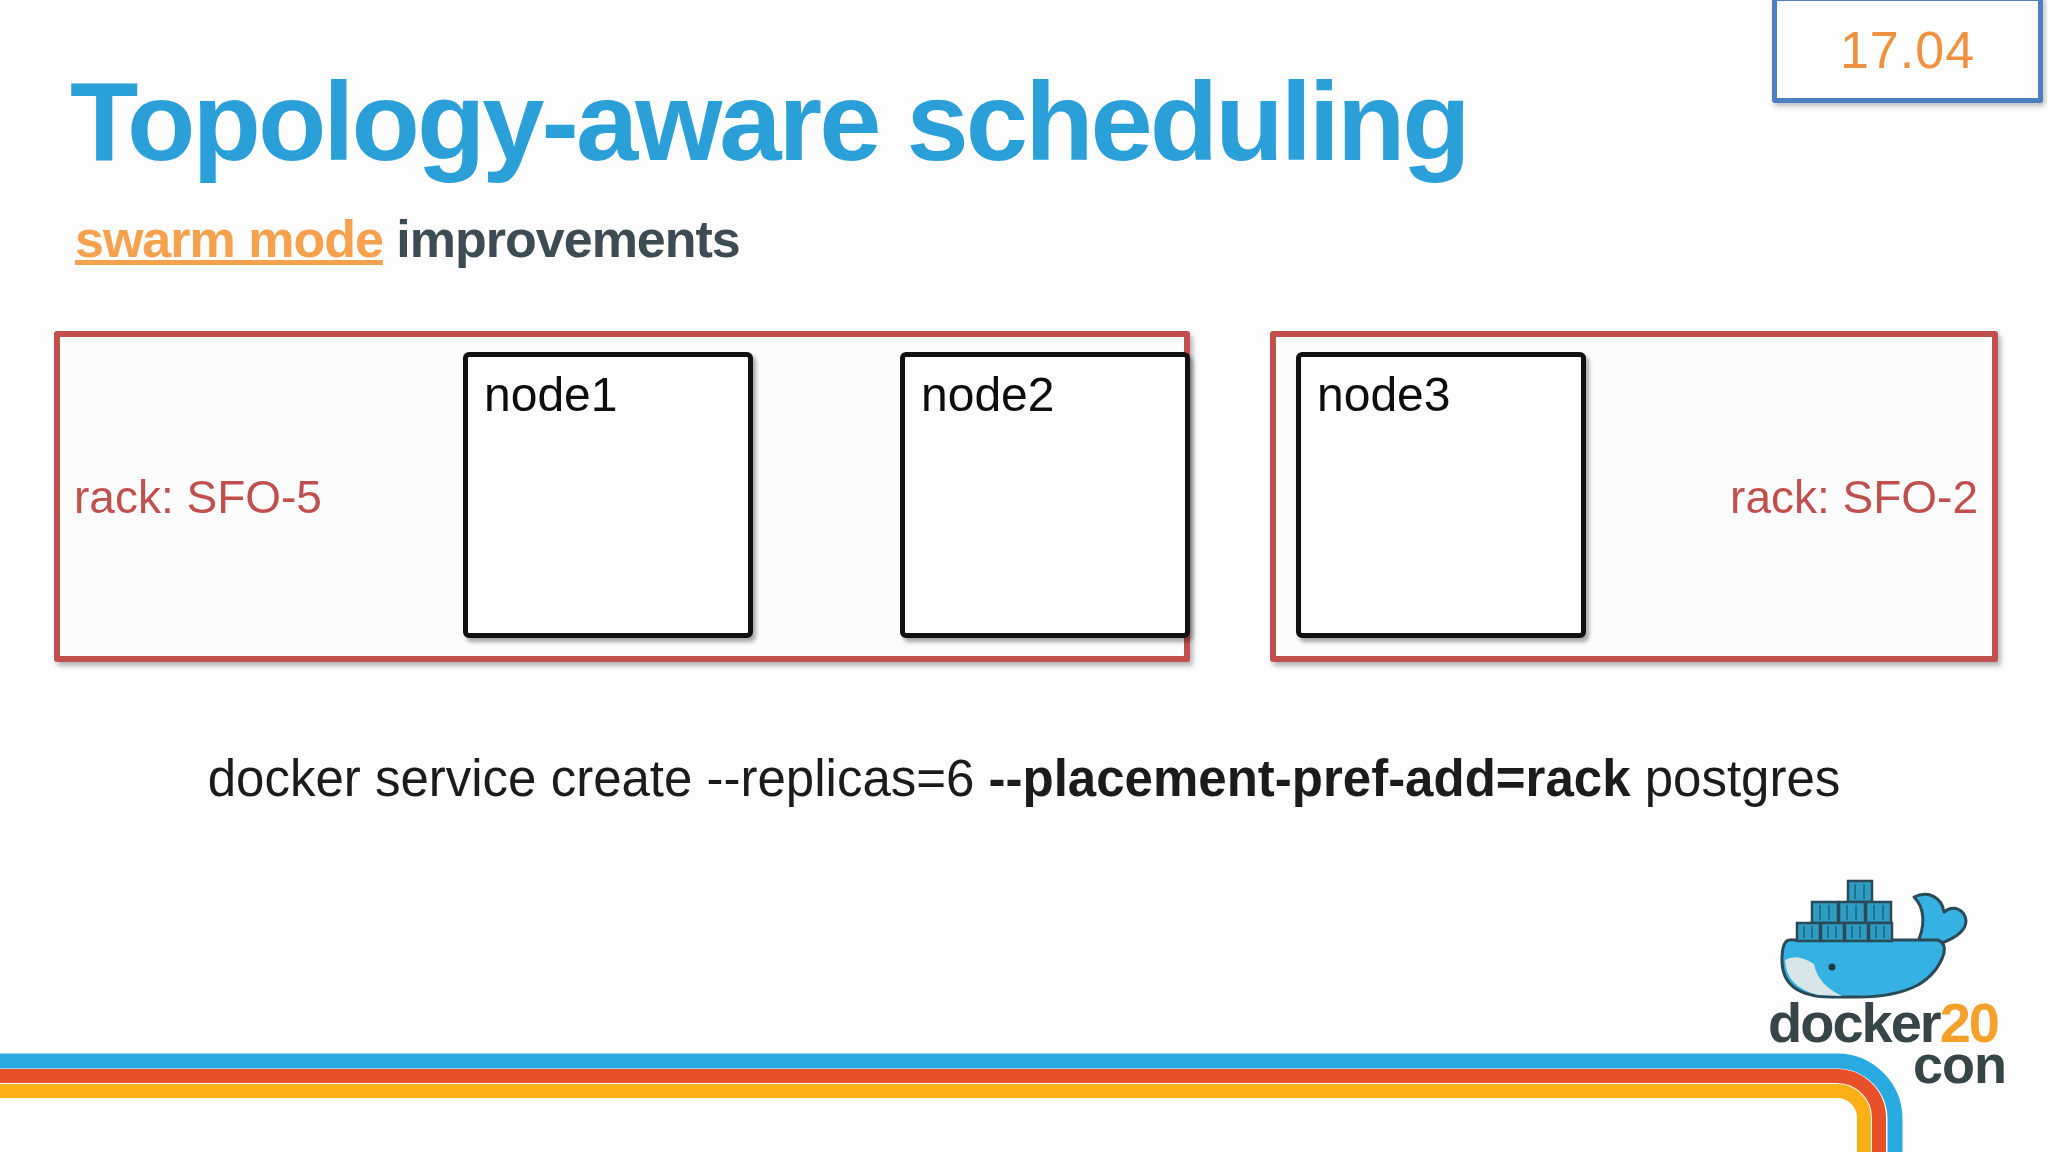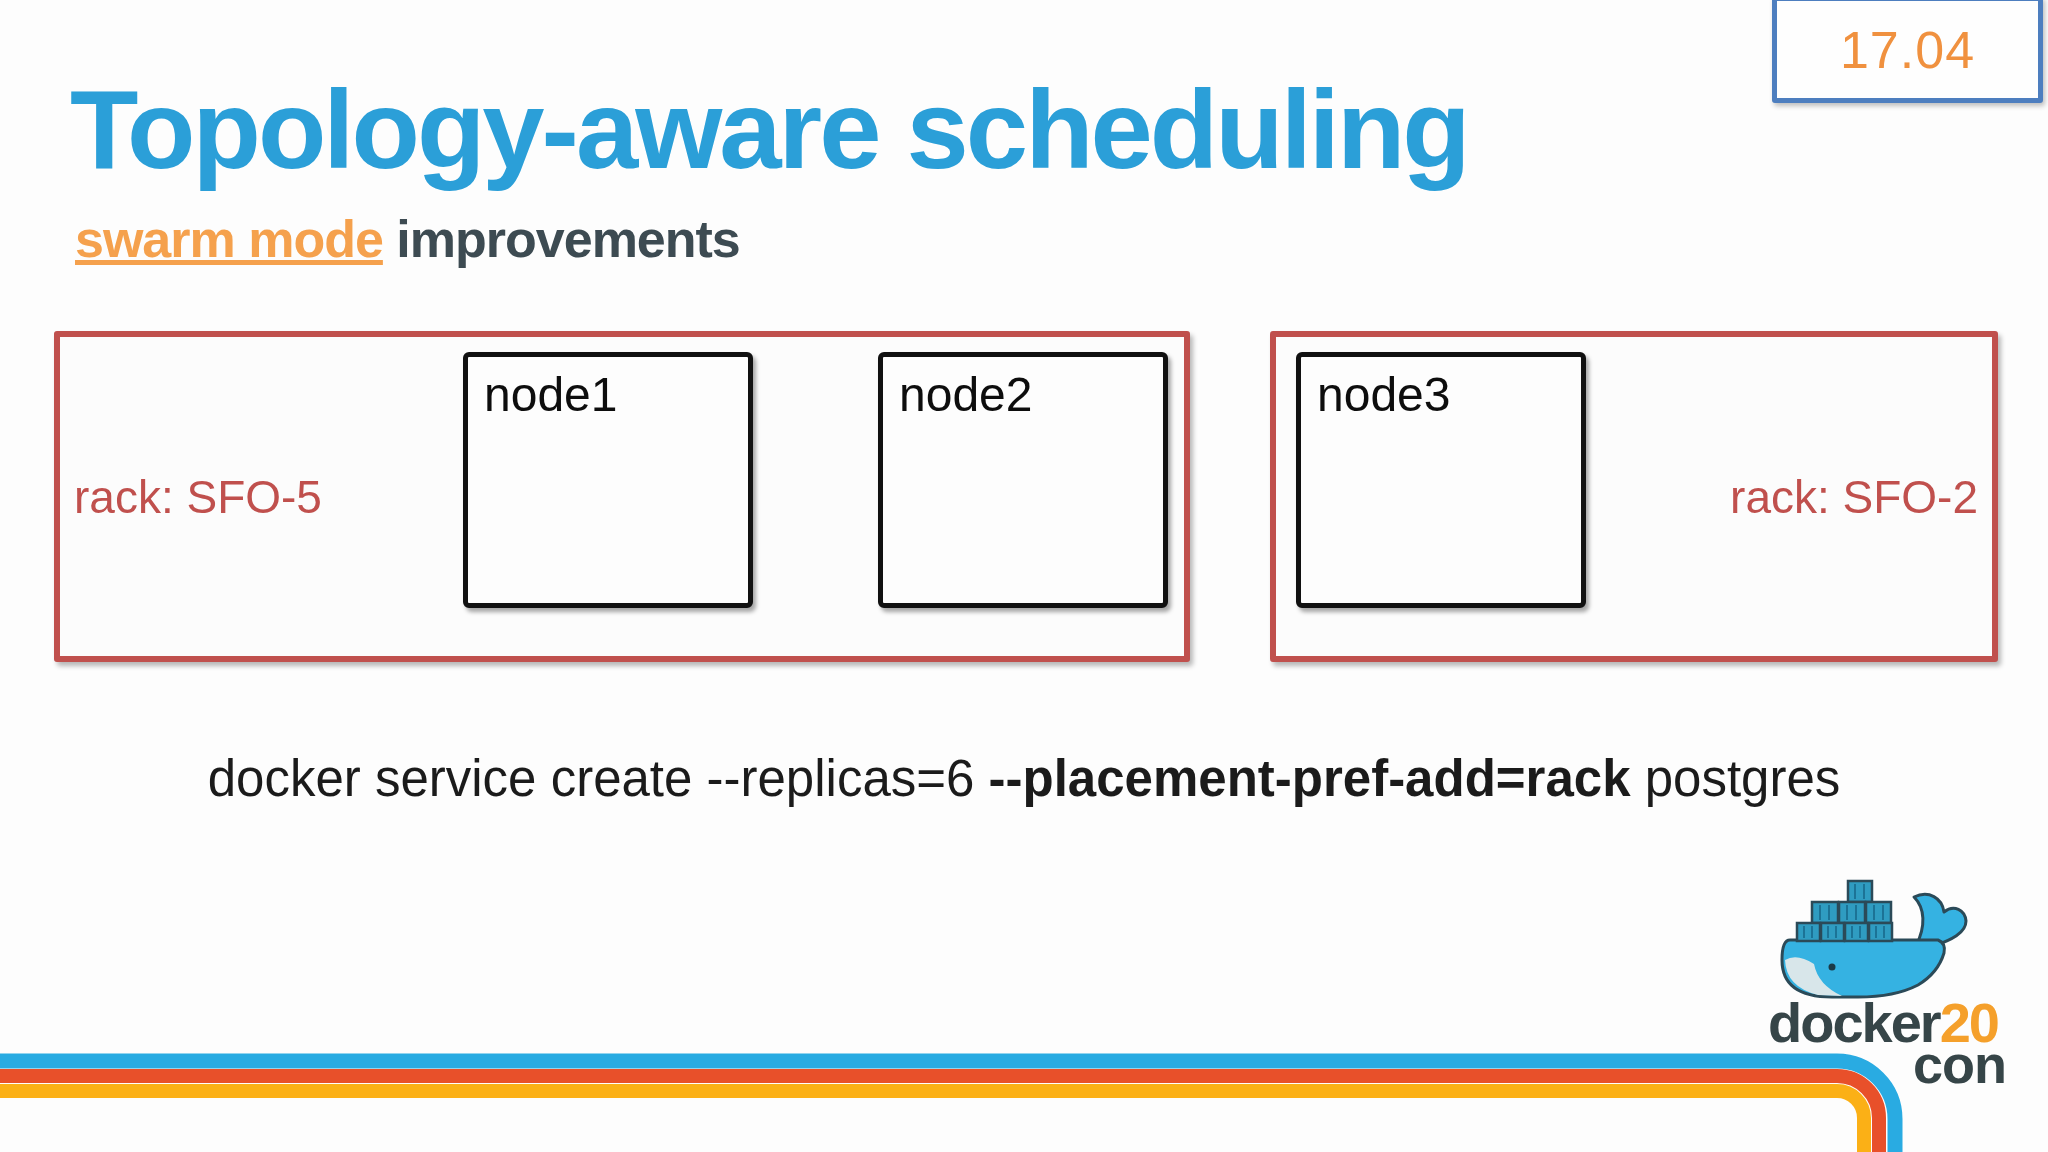--- a/index.html
+++ b/index.html
@@ -25,21 +25,21 @@
   .badge span {
     color:var(--badgeText,#f0913f);
     font-size:52px; letter-spacing:1px;
   }
 
   
   .title {
     position:absolute; left:70px; top:66px;
     font-size:112px; font-weight:bold; letter-spacing:-3px;
     color:var(--titleBlue,#2b9fd8);
-    white-space:nowrap; line-height:1;margin-top:8px;
+    white-space:nowrap; line-height:1;
   }
   .subtitle {
     position:absolute; left:75px; top:213px;
     font-size:52px; font-weight:bold; letter-spacing:-1px;
     line-height:1; white-space:pre;
   }
   .subtitle .accent { color:var(--accentOrange,#f5a14d);text-decoration:underline; }
   .subtitle .rest   { color:var(--subtitleDark,#3d4b52); }
 
   
@@ -57,31 +57,31 @@
     position:absolute; top:0; bottom:0;
     display:flex; align-items:center;
     color:var(--rackRed,#c0504d);
     font-size:46px; line-height:1; white-space:nowrap;
   }
   .rack-label.left  { left:14px; }
   .rack-label.right { right:14px; }
 
   .node {
     position:absolute; top:15px;
-    width:290px; height:256px;
+    width:290px; height:286px;
     box-sizing:border-box;
     border:5px solid var(--nodeBorder,#111);
     border-radius:6px;
     background:#fdfdfd;
     box-shadow:3px 4px 4px rgba(0,0,0,.35);
     padding:14px 0 0 16px;
     font-size:48px; color:#0d0d0d; line-height:1;
   }
   .node.n1 { left:403px; }
-  .node.n2 { left:818px; }
+  .node.n2 { left:840px; }
   .node.n3 { left:20px;  }
 
   
   .command {
     position:absolute; left:0; right:0; top:753px;
     text-align:center;
     font-size:51px; line-height:1;
     color:var(--commandText,#1b1b1b);
     white-space:pre;
   }

